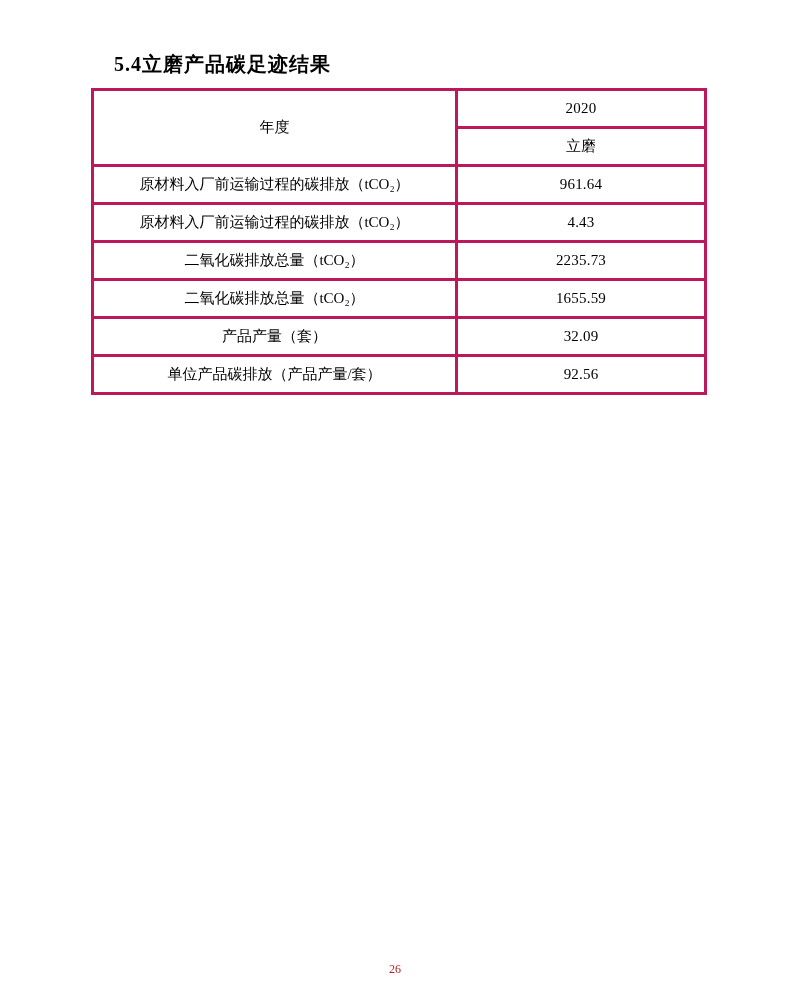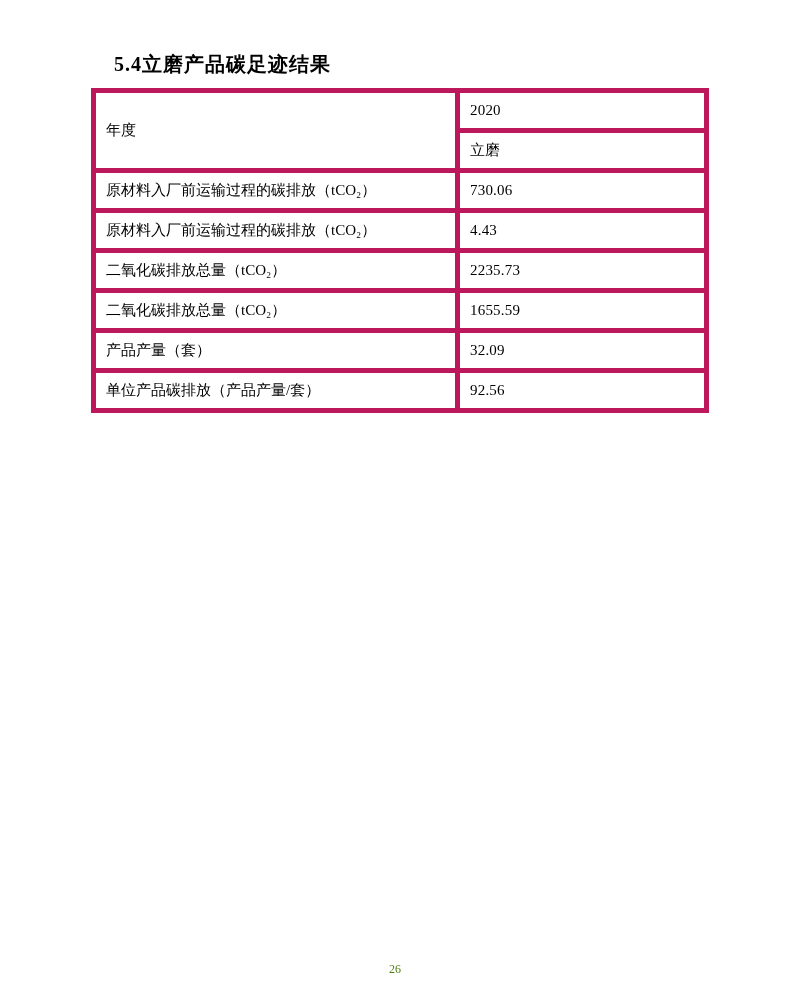--- a/index.html
+++ b/index.html
@@ -29,39 +29,39 @@
   table.cf-table {
     position: absolute;
     left: 91px;
     top: 88px;
     width: 613px;
     border-collapse: collapse;
     table-layout: fixed;
     border: 2px solid #6b6b6b;
   }
   table.cf-table td {
-    border: 5px solid #be185d;
-    text-align: left;
+    border: 3px solid #be185d;
+    text-align: center;
     vertical-align: middle;
     font-size: 15px;
     line-height: 1;
     padding: 10px;
   }
   td.col-label { width: 364px; margin-left: 31px; }
   td.col-value { width: 249px; }
   tr.hdr-sub td { height: 34px; }
   tr.data-row td { height: 36px; }
   .num { font-size: 16px; letter-spacing: 0.2px; }
   .footer-pagenum {
     position: absolute;
     left: 0; top: 962px;
     width: 790px;
     text-align: center;
     font-size: 12px;
-    color: #4d7c0f;
+    color: #b91c1c;
   }
 </style>
 </head>
 <body>
 
 <div class="page">
 
   <div class="doc-title">5.4立磨产品碳足迹结果</div>
 
   <table class="cf-table">
@@ -69,21 +69,21 @@
       <tr class="hdr-sub">
         <td class="col-label" rowspan="2">年度</td>
         <td class="col-value num">2020</td>
       </tr>
       <tr class="hdr-sub">
         <td class="col-value">立磨</td>
       </tr>
 
       <tr class="data-row">
         <td class="col-label">原材料入厂前运输过程的碳排放（tCO₂）</td>
-        <td class="col-value num">730.06</td>
+        <td class="col-value num">961.64</td>
       </tr>
       <tr class="data-row">
         <td class="col-label">原材料入厂前运输过程的碳排放（tCO₂）</td>
         <td class="col-value num">4.43</td>
       </tr>
       <tr class="data-row">
         <td class="col-label">二氧化碳排放总量（tCO₂）</td>
         <td class="col-value num">2235.73</td>
       </tr>
       <tr class="data-row">

